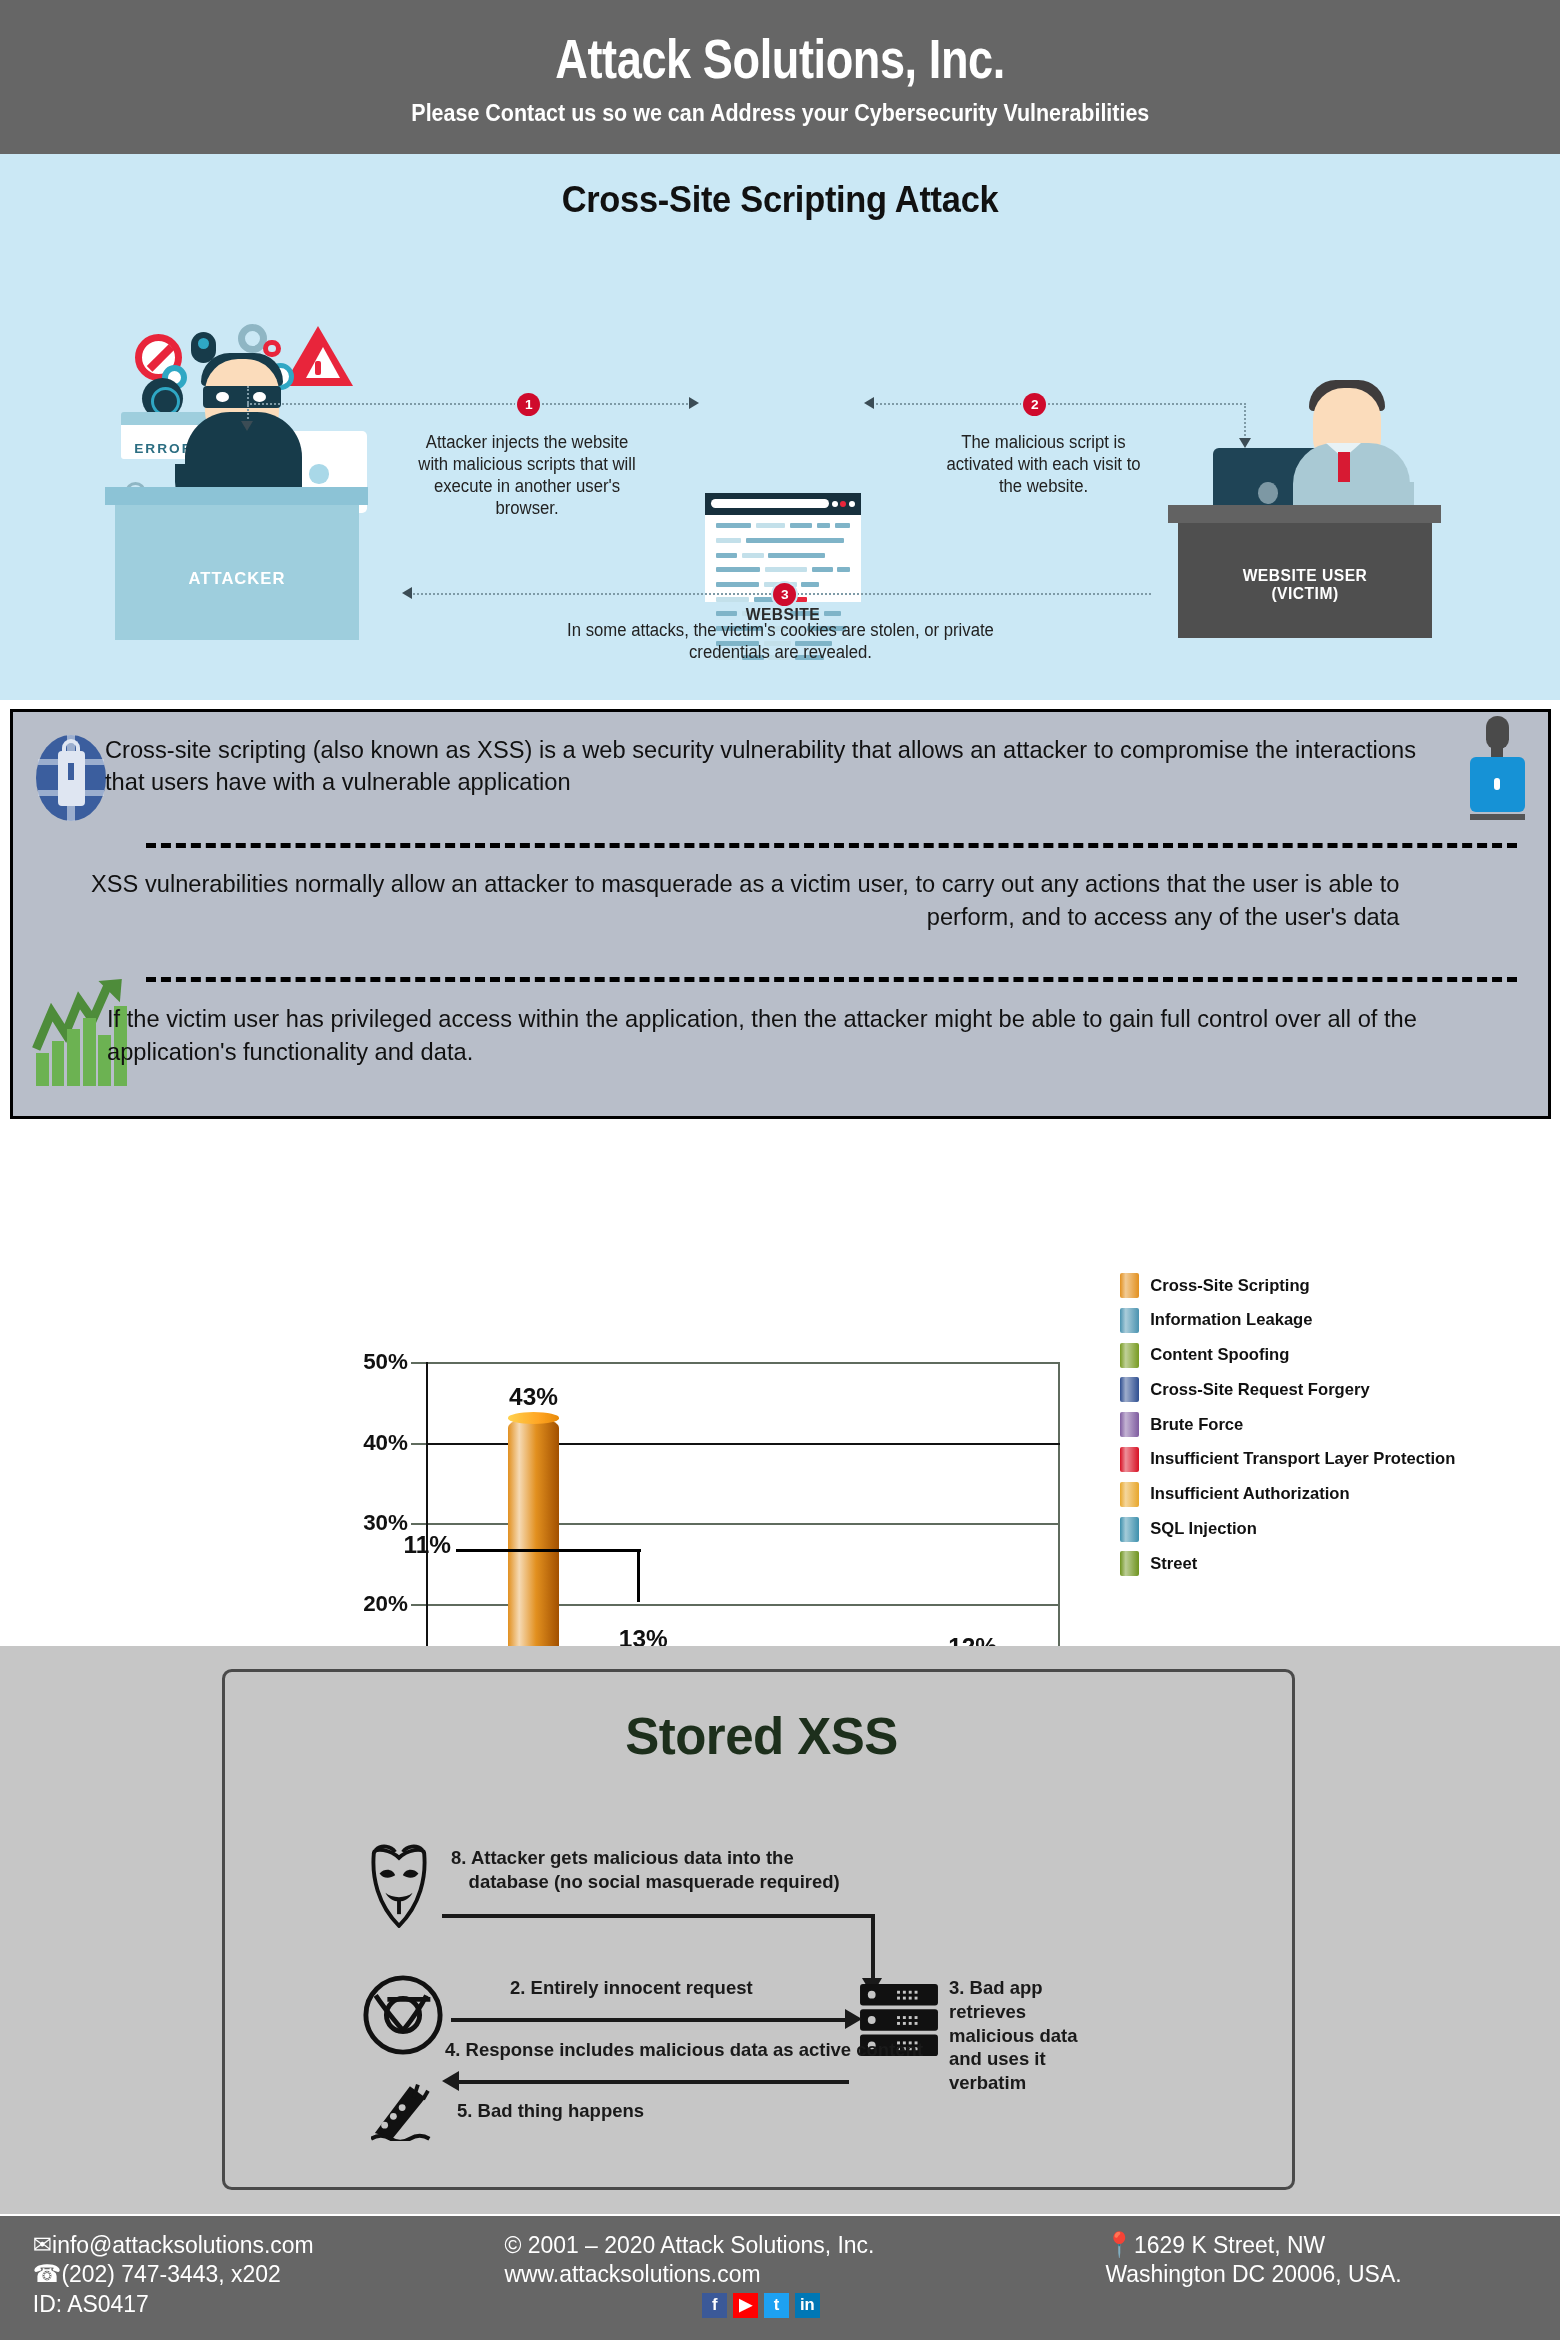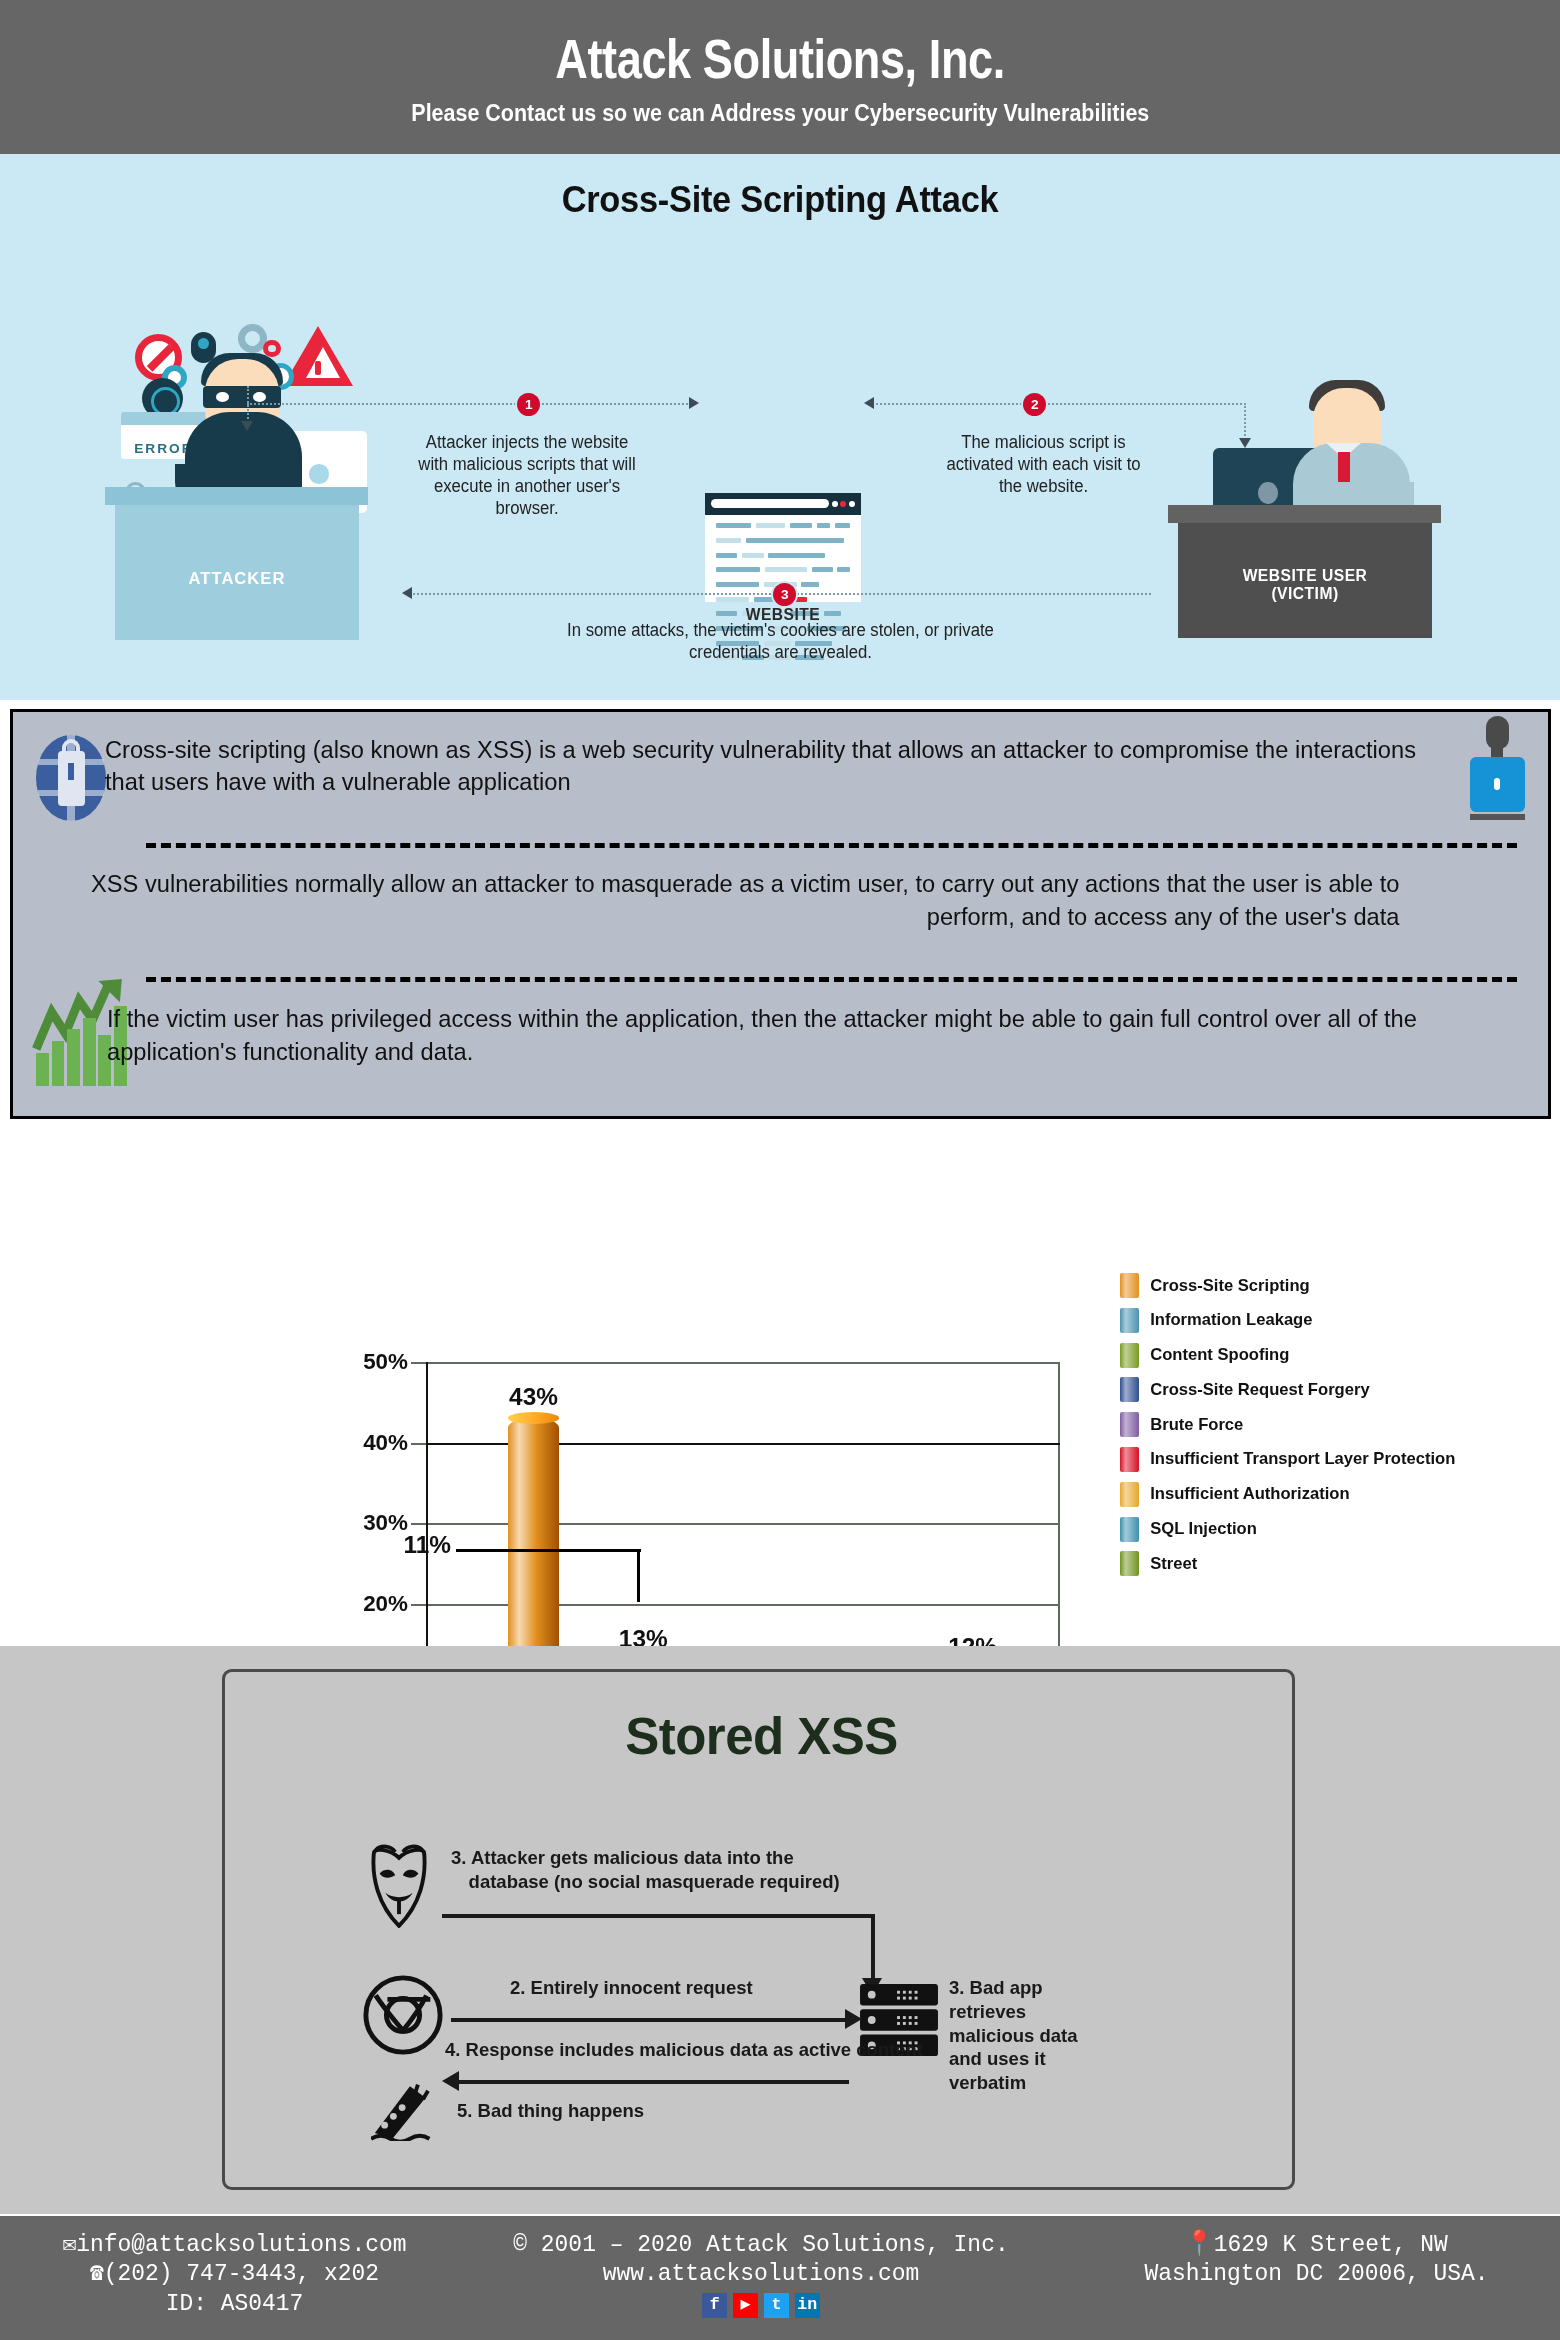--- a/index.html
+++ b/index.html
@@ -306,21 +306,21 @@
   .mask-ico { position: absolute; left: 141px; top: 172px; width: 66px; height: 84px; }
   .chrome-ico { position: absolute; left: 137px; top: 302px; width: 82px; height: 82px; }
   .server-ico { position: absolute; left: 631px; top: 310px; width: 86px; height: 76px; }
   .ship-ico { position: absolute; left: 146px; top: 410px; width: 74px; height: 59px; }
 
   
   .footer {
     position: absolute; left: 0; top: 2216px; width: 1560px; height: 125px;
     background: #666666; color: #fff;
   }
-  .footer-col { position: absolute; top: 13.7px; text-align: center; line-height: 1.22; font-family: Liberation Mono, monospace; }
+  .footer-col { position: absolute; top: 13.7px; text-align: left; line-height: 1.22; }
   .f-left { left: 19.5px; width: 429px; }
   .f-mid { left: 488px; width: 546px; }
   .f-right { left: 1092px; width: 449px; }
   .f-line { font-size: 24.4px; transform: scaleX(0.94); white-space: nowrap; }
   .social { display: flex; justify-content: center; gap: 5.9px; margin-top: 3.9px; }
   .sbtn {
     width: 25px; height: 25px; display:flex; align-items:center; justify-content:center;
     font-size: 16.6px; font-weight: bold; color: #fff;
   }
   .sbtn.fb { background: #3b5998; }
@@ -663,21 +663,21 @@
           <path d="M8 10 C8 2 26 6 34 14 C42 6 60 2 60 10 C62 34 56 62 34 84 C12 62 6 34 8 10 Z" fill="none" stroke="#111" stroke-width="4"></path>
           <path d="M14 30 C20 24 28 26 30 32 C24 36 17 35 14 30 Z" fill="#111"></path>
           <path d="M54 30 C48 24 40 26 38 32 C44 36 51 35 54 30 Z" fill="#111"></path>
           <path d="M20 50 C27 56 41 56 48 50 C42 62 26 62 20 50 Z" fill="#111"></path>
           <rect x="32" y="58" width="4" height="14" fill="#111"></rect>
           <path d="M10 6 C16 0 26 2 30 8" fill="none" stroke="#111" stroke-width="4"></path>
           <path d="M58 6 C52 0 42 2 38 8" fill="none" stroke="#111" stroke-width="4"></path>
         </svg>
       </div>
       <div class="s-text" style="left:226px; top:174px; width:449px;">
-        <span>3. Attacker gets malicious data into the</span><br>
+        <span>8. Attacker gets malicious data into the</span><br>
         <span style="padding-left:17.6px">database (no social masquerade required)</span>
       </div>
       <div class="s-line" style="left:217px; top:242px; width:433px; height:3.9px;"></div>
       <div class="s-line" style="left:646px; top:242px; width:3.9px; height:68px;"></div>
       <div class="s-arrow-d" style="left:637px; top:306px;"></div>
 
       <div class="chrome-ico">
         <svg width="82" height="82" viewBox="0 0 84 84">
           <circle cx="42" cy="42" r="38" fill="none" stroke="#111" stroke-width="5"></circle>
           <circle cx="42" cy="42" r="17" fill="none" stroke="#111" stroke-width="5"></circle>

